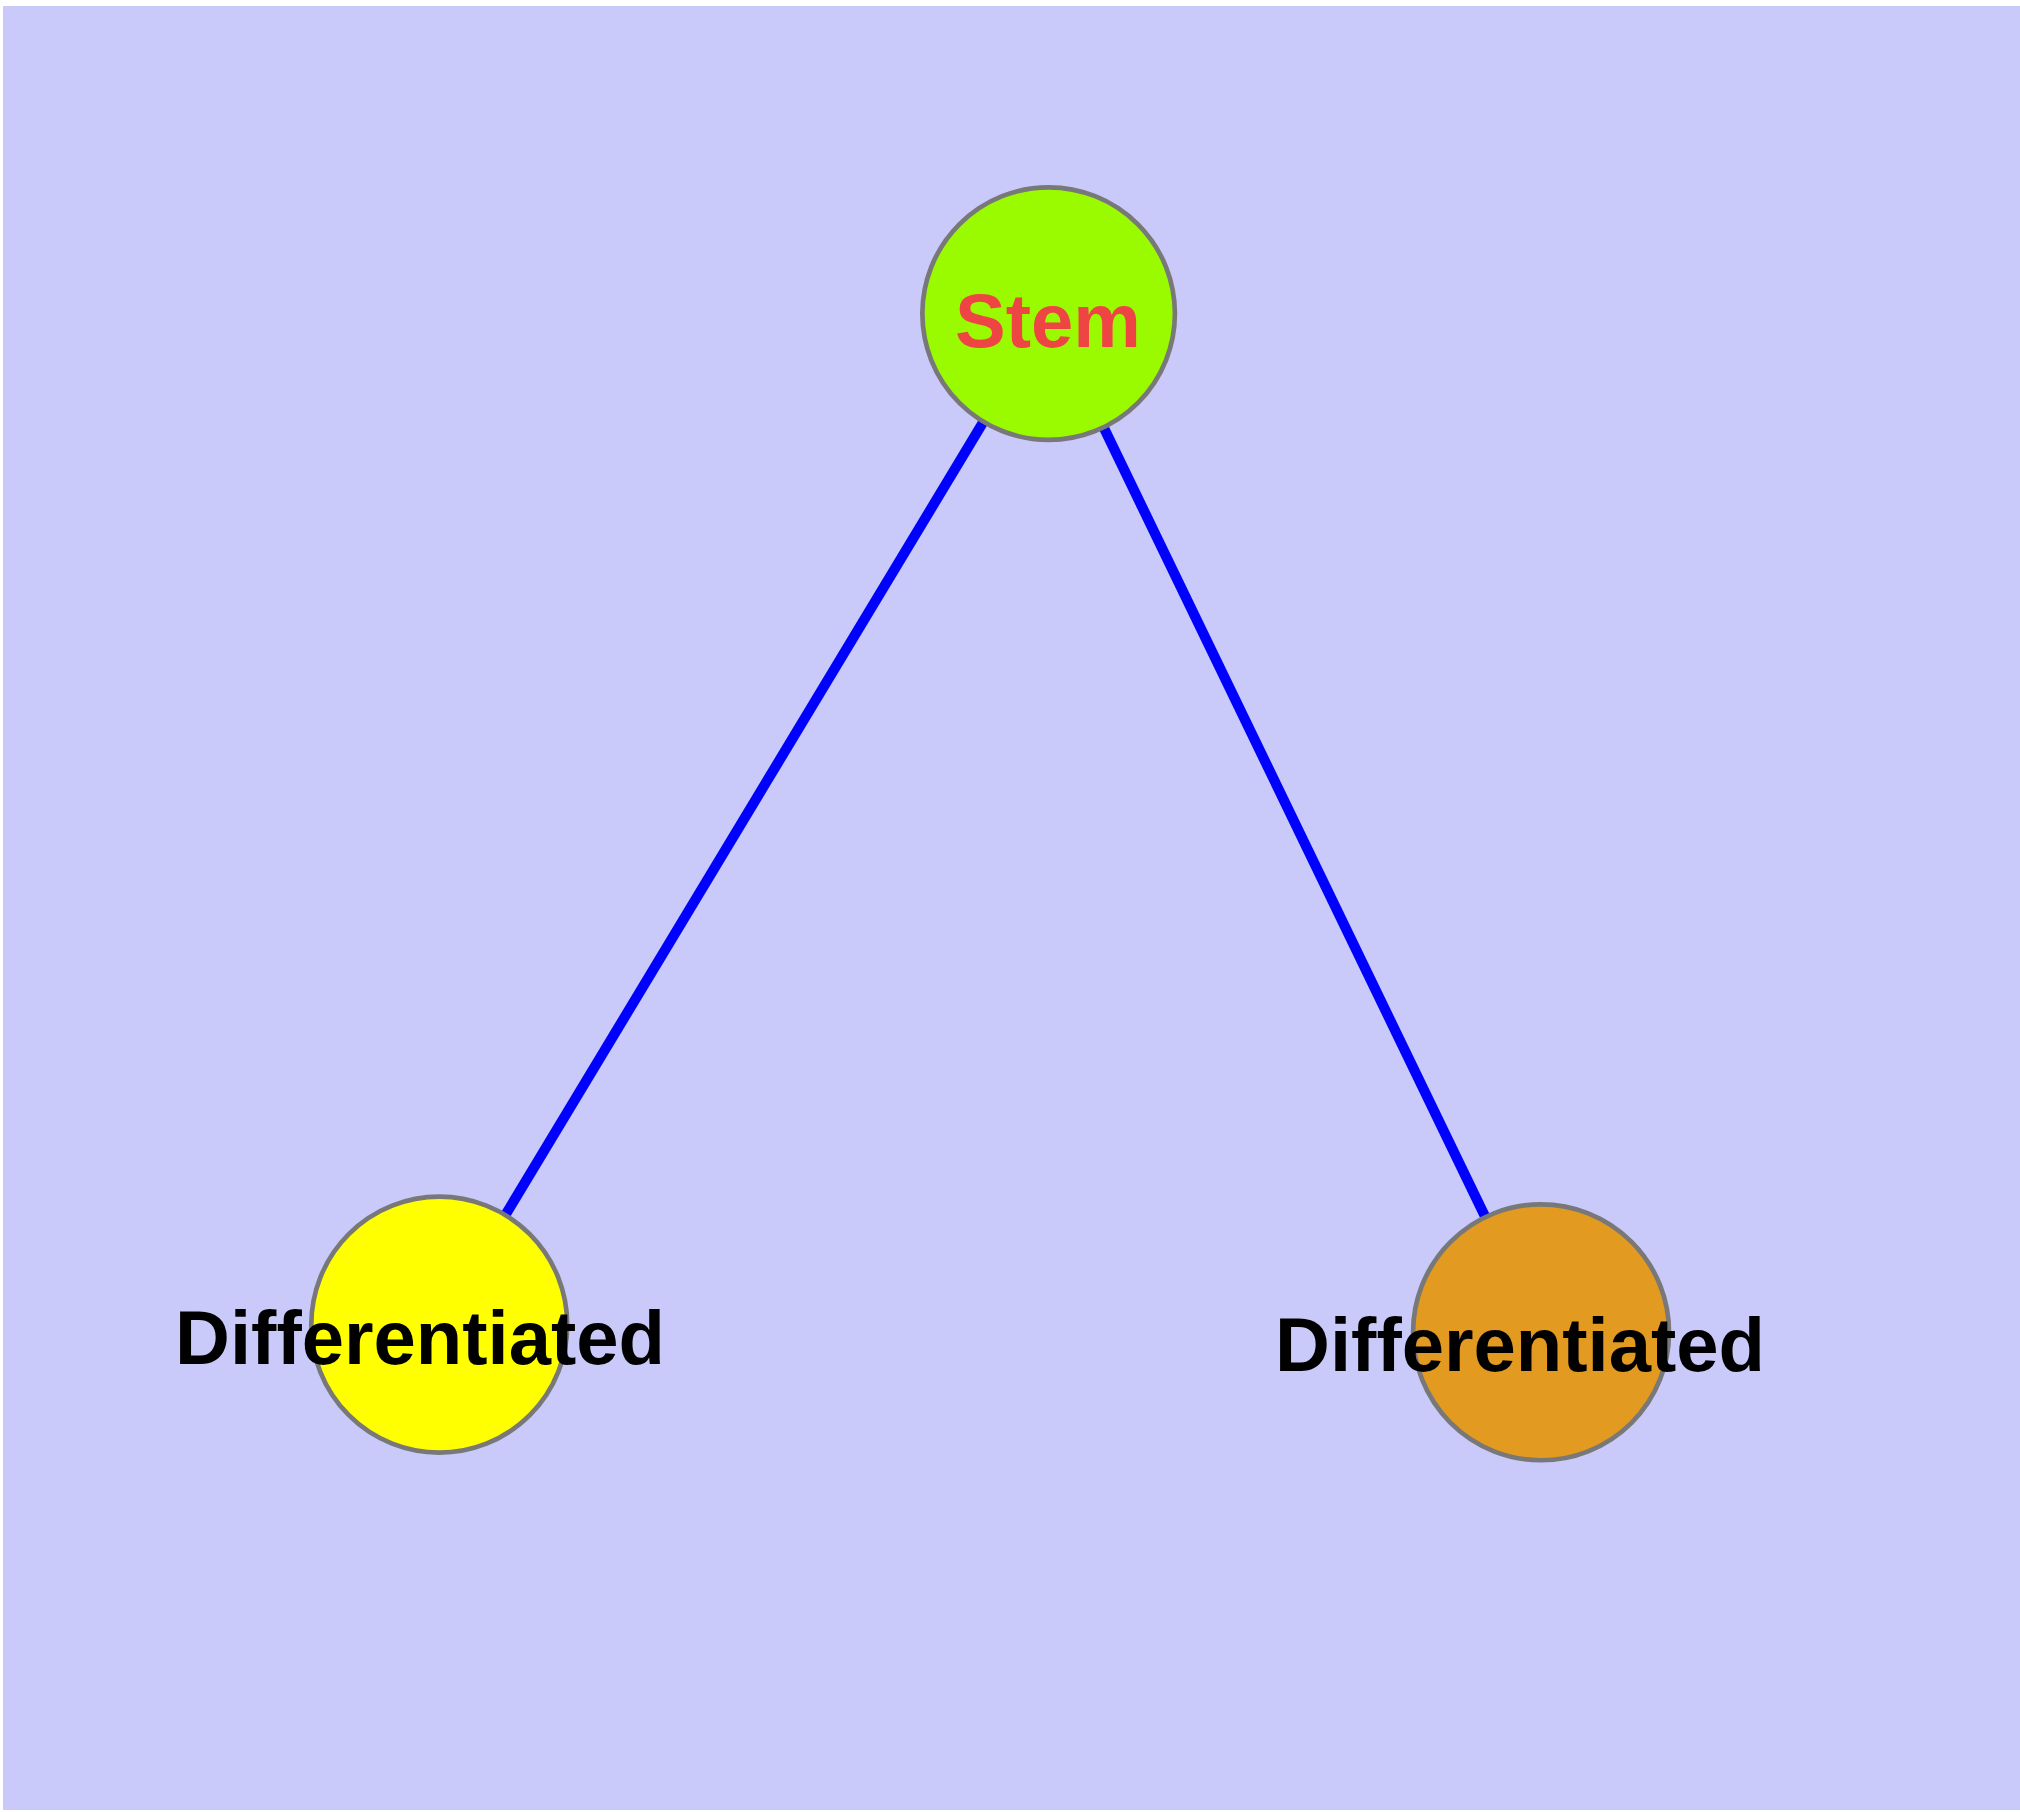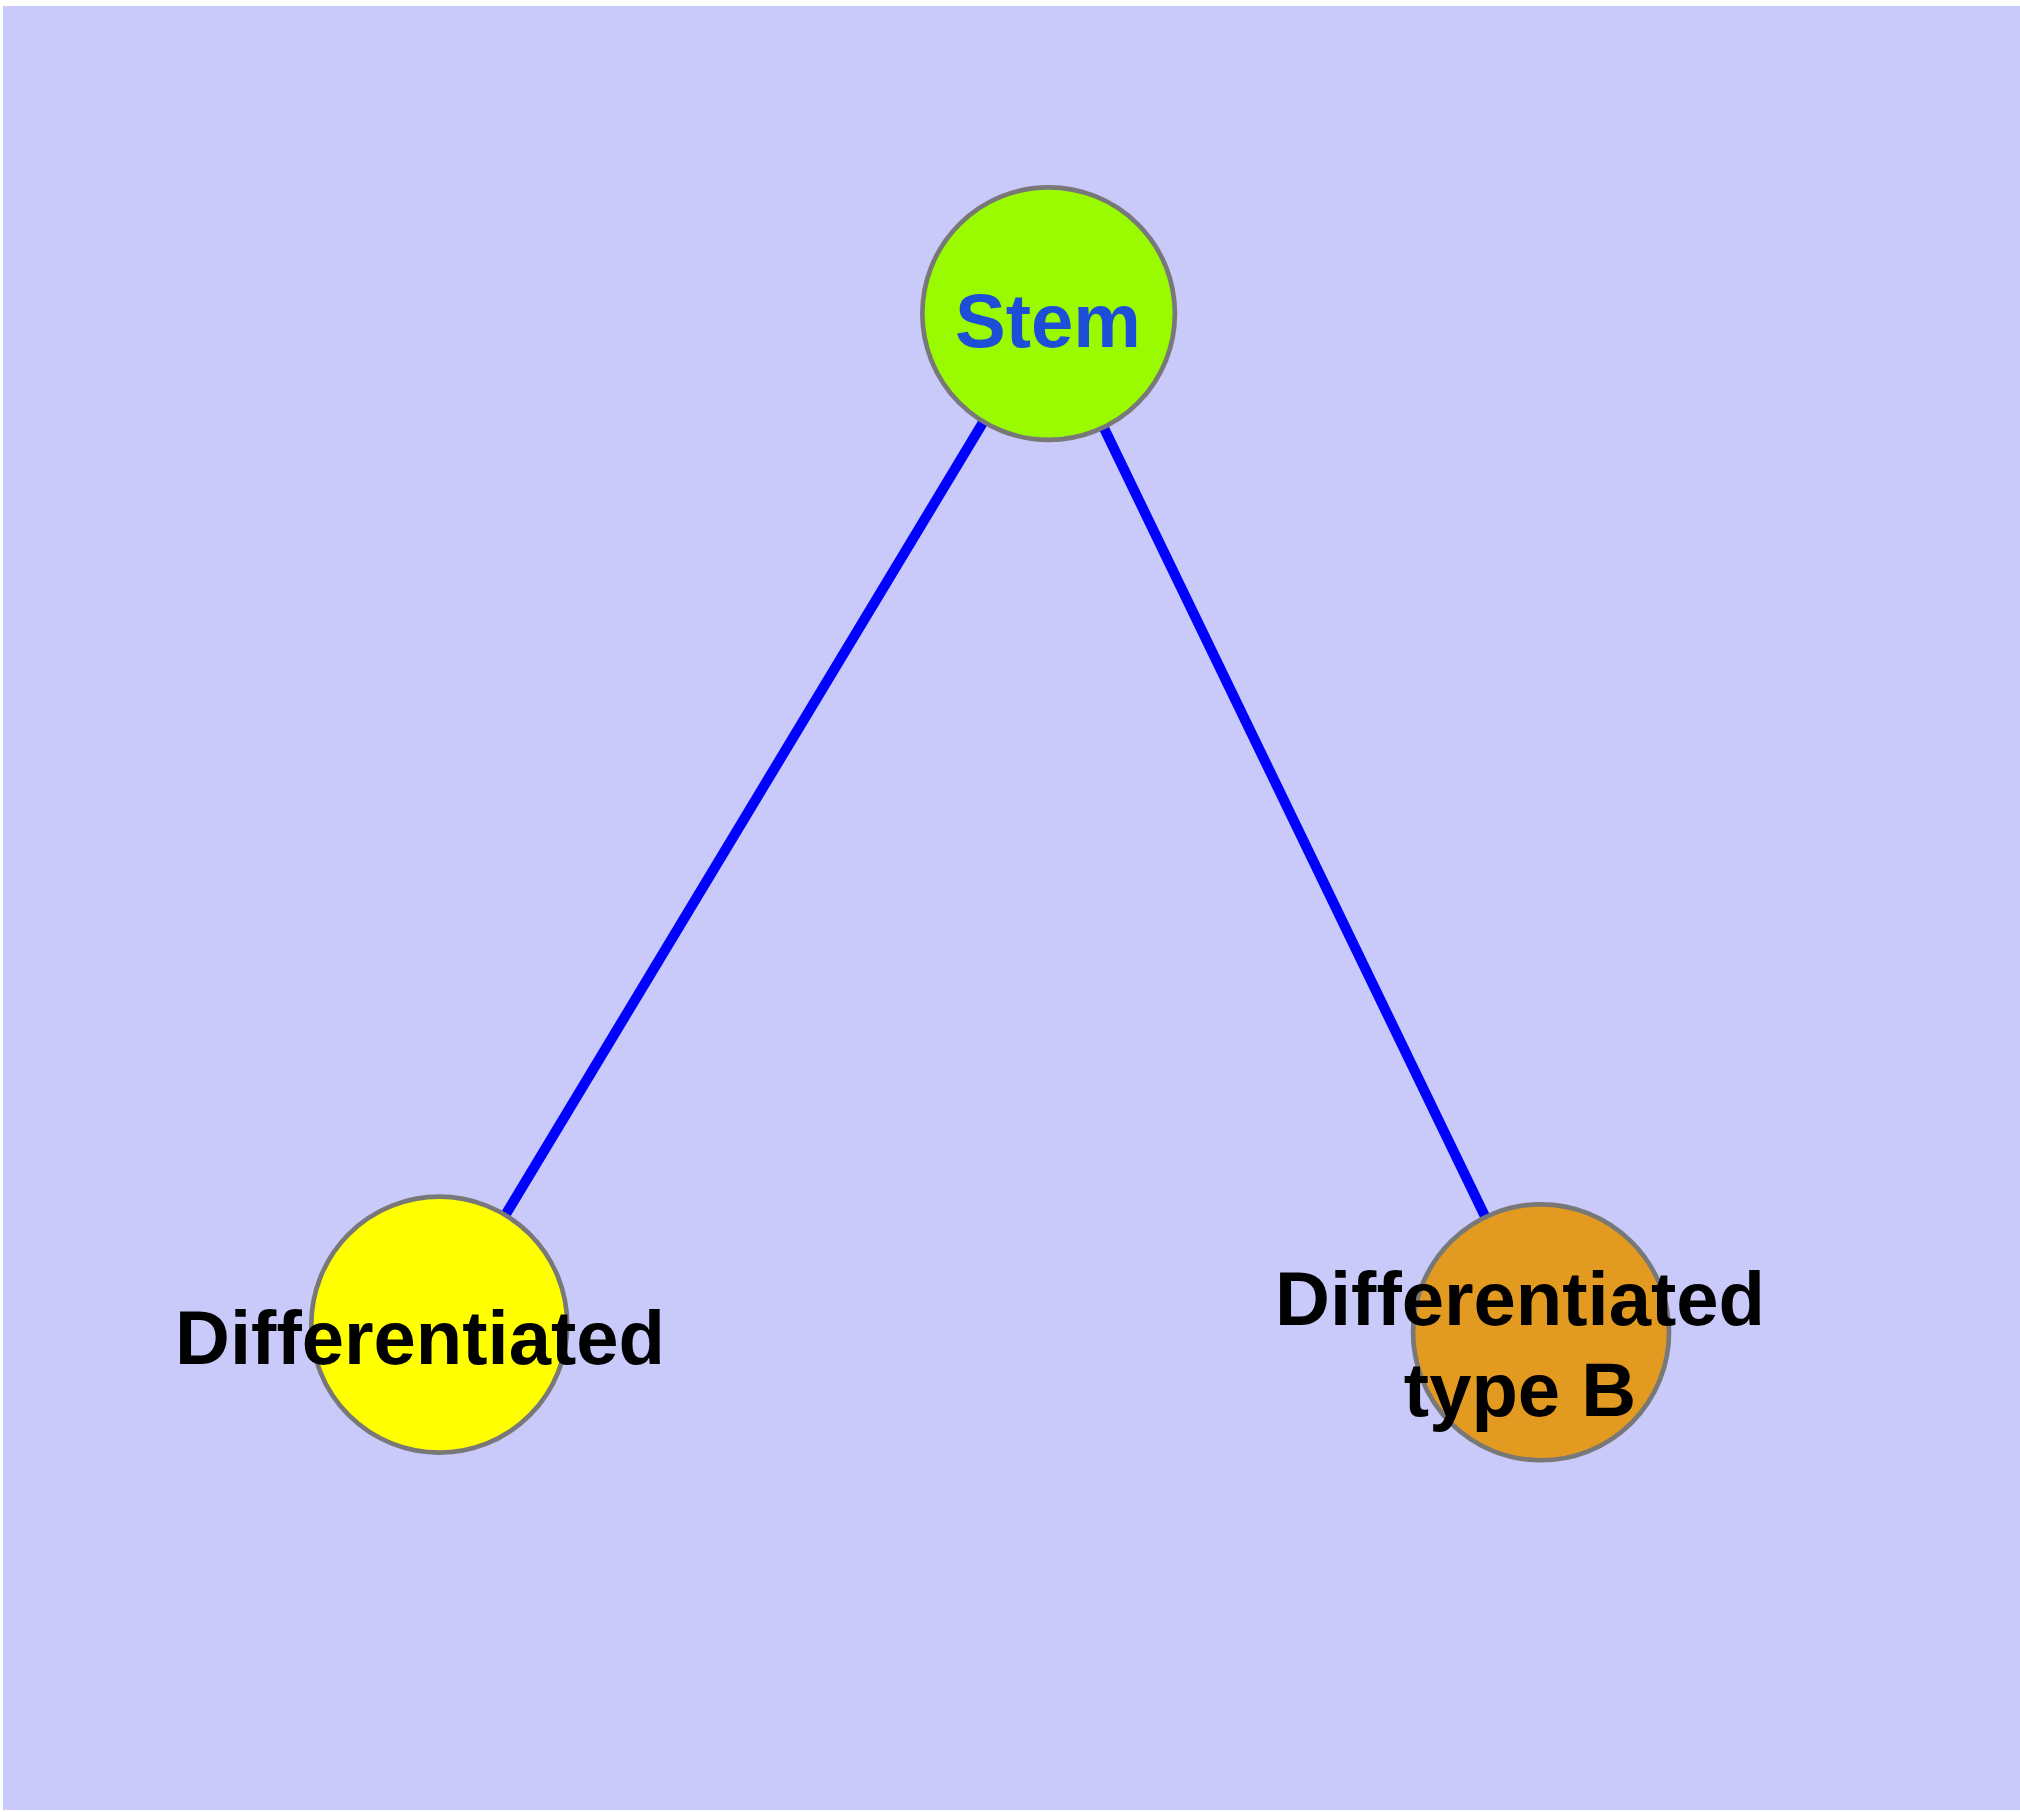--- a/index.html
+++ b/index.html
@@ -54,26 +54,25 @@
   <div class="canvas" style="background: rgb(201, 201, 250);"></div>
 
   <svg class="graph-svg" viewBox="0 0 2384 2138" xmlns="http://www.w3.org/2000/svg">
       <line x1="1237" y1="370" x2="518" y2="1563" stroke="#0000FF" stroke-width="12"></line>
       <line x1="1237" y1="370" x2="1818" y2="1572" stroke="#0000FF" stroke-width="12"></line>
       <circle cx="1237" cy="370" r="149" fill="#9AFB00" stroke="#787878" stroke-width="5.5"></circle>
       <circle cx="518" cy="1563" r="151" fill="#FFFF00" stroke="#787878" stroke-width="5.5"></circle>
       <circle cx="1818" cy="1572" r="151" fill="#E29A20" stroke="#787878" stroke-width="5.5"></circle>
     </svg>
 
-  <div class="node-label" style="left: 1048px; top: 320px; color: #1d4ed8;">
+  <div class="node-label" style="left: 1048px; top: 320px; color: #ef4444;">
     <span class="line">Stem</span>
   </div>
 
   <div class="node-label" style="left: 420px; top: 1337px; color: rgb(0, 0, 0);">
     <span class="line">Differentiated</span>
   </div>
 
   <div class="node-label" style="left: 1520px; top: 1344px; color: rgb(0, 0, 0);">
     <span class="line">Differentiated</span>
-    <span class="line">type B</span>
   </div>
 </div>
 
 
 </body></html>

